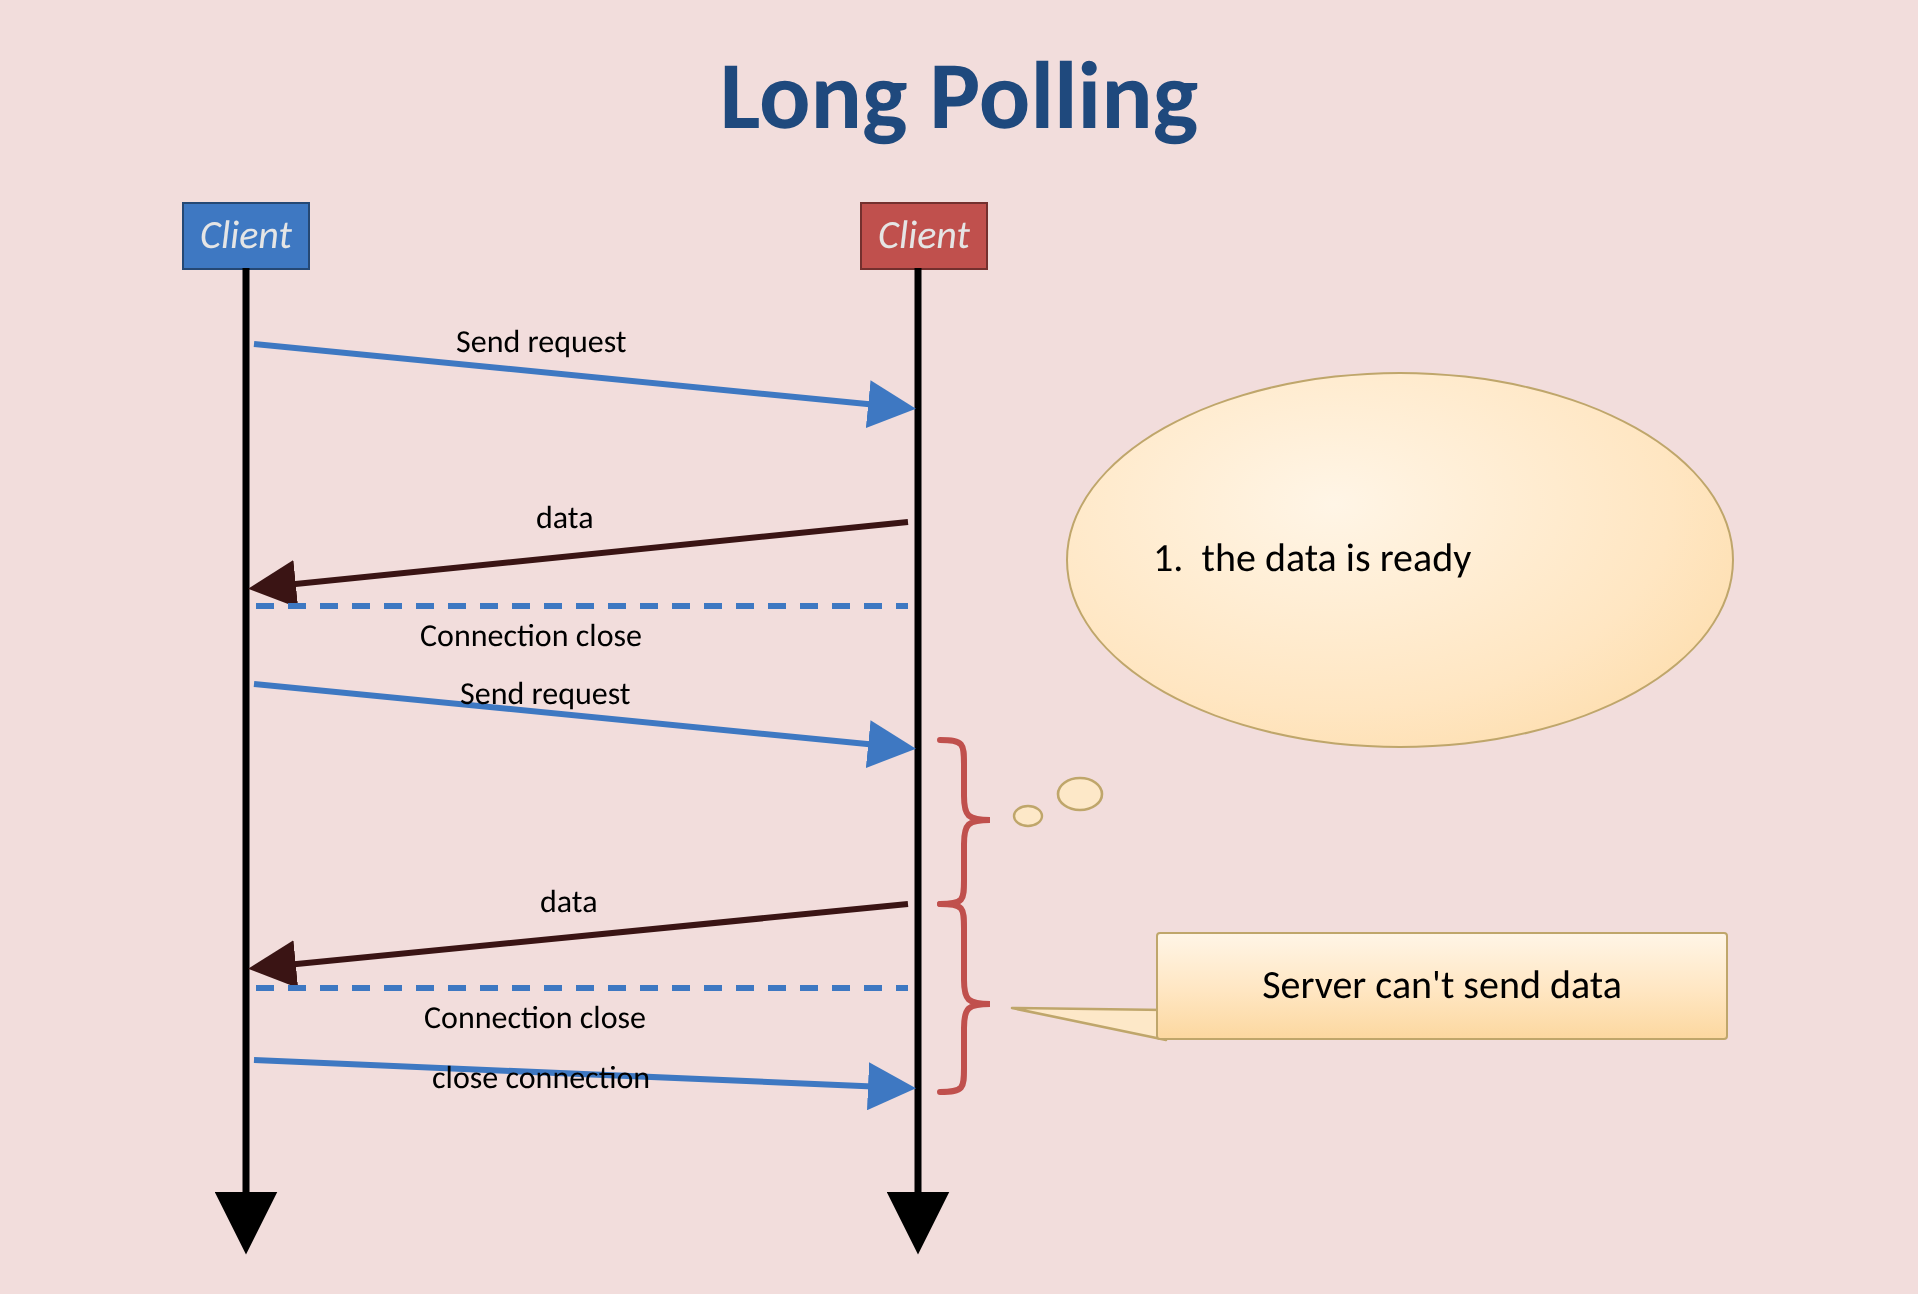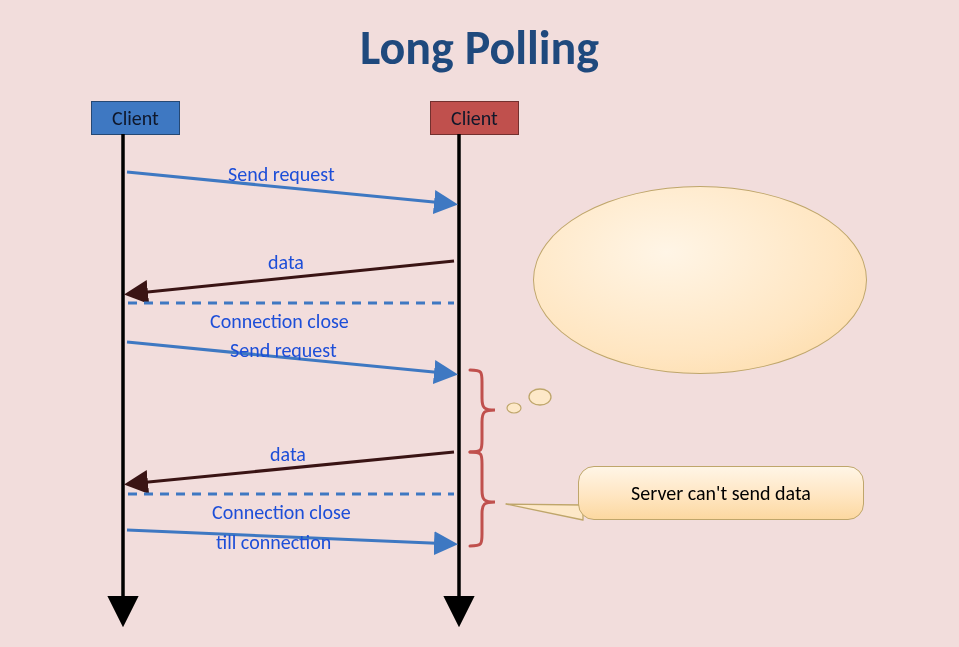--- a/index.html
+++ b/index.html
@@ -15,39 +15,40 @@
     position: absolute;
     left: 0; right: 0;
     top: 18px;
     text-align: center;
     font-size: 48px;
     font-weight: 700;
     color: #1f497d;
   }
   .actor-box {
     position: absolute;
-    padding: 4px 20px;
+    padding: 4px 8px;
     font-size: 20px;
-    color: #0f172a;
+    color: #e5e5e5;
     border: 1.5px solid rgba(0,0,0,0.4);
+    font-style: italic;
   }
   .actor-client {
     left: 91px;
     top: 101px;
     background: #3e78c2;
   }
   .actor-server {
     left: 430px;
     top: 101px;
     background: #c0504d;
   }
   .msg-label {
     position: absolute;
-    font-size: 20px;
-    color: #1d4ed8;
+    font-size: 16px;
+    color: #000000;
     white-space: nowrap;
   }
   .callout {
     position: absolute;
     background: radial-gradient(ellipse at 40% 35%, #fff5e6 0%, #ffe6c2 60%, #fcd8a0 100%);
     border: 1.5px solid #bfa66b;
     border-radius: 50%;
     font-size: 20px;
     color: #000;
     box-sizing: border-box;
@@ -57,21 +58,21 @@
     left: 50%; top: 50%;
     transform: translate(-50%, -50%);
     width: 78%;
     text-align: left;
     line-height: 1.25;
   }
   .callout-rect {
     position: absolute;
     background: linear-gradient(180deg, #fff5e6 0%, #ffe6c2 55%, #fcd8a0 100%);
     border: 1.5px solid #bfa66b;
-    border-radius: 16px;
+    border-radius: 2px;
     font-size: 20px;
     color: #000;
     text-align: center;
     box-sizing: border-box;
     padding: 14px 18px;
   }
   svg.overlay {
     position: absolute;
     left: 0; top: 0;
     width: 959px;
@@ -138,22 +139,25 @@
 
   <path d="M583 505 L506 504 L583 520 Z" fill="#fde8c8" stroke="#bfa66b" stroke-width="1.3" stroke-linejoin="round"></path>
 </svg>
 
 <div class="msg-label" style="left:228px; top:162px;">Send request</div>
 <div class="msg-label" style="left:268px; top:250px;">data</div>
 <div class="msg-label" style="left:210px; top:309px;">Connection close</div>
 <div class="msg-label" style="left:230px; top:338px;">Send request</div>
 <div class="msg-label" style="left:270px; top:442px;">data</div>
 <div class="msg-label" style="left:212px; top:500px;">Connection close</div>
-<div class="msg-label" style="left:216px; top:530px;">till connection</div>
+<div class="msg-label" style="left:216px; top:530px;">close connection</div>
 
 <div class="callout" style="left:533px; top:186px; width:334px; height:188px;">
   <div class="inner">
+    <div style="padding-left:6px;">
+      1.&nbsp;&nbsp;<span>the data is ready</span>
+    </div>
   </div>
 </div>
 
 <div class="callout-rect" style="left:578px; top:466px; width:286px;">
   <span>Server can't send data</span>
 </div>
 
 </body></html>

